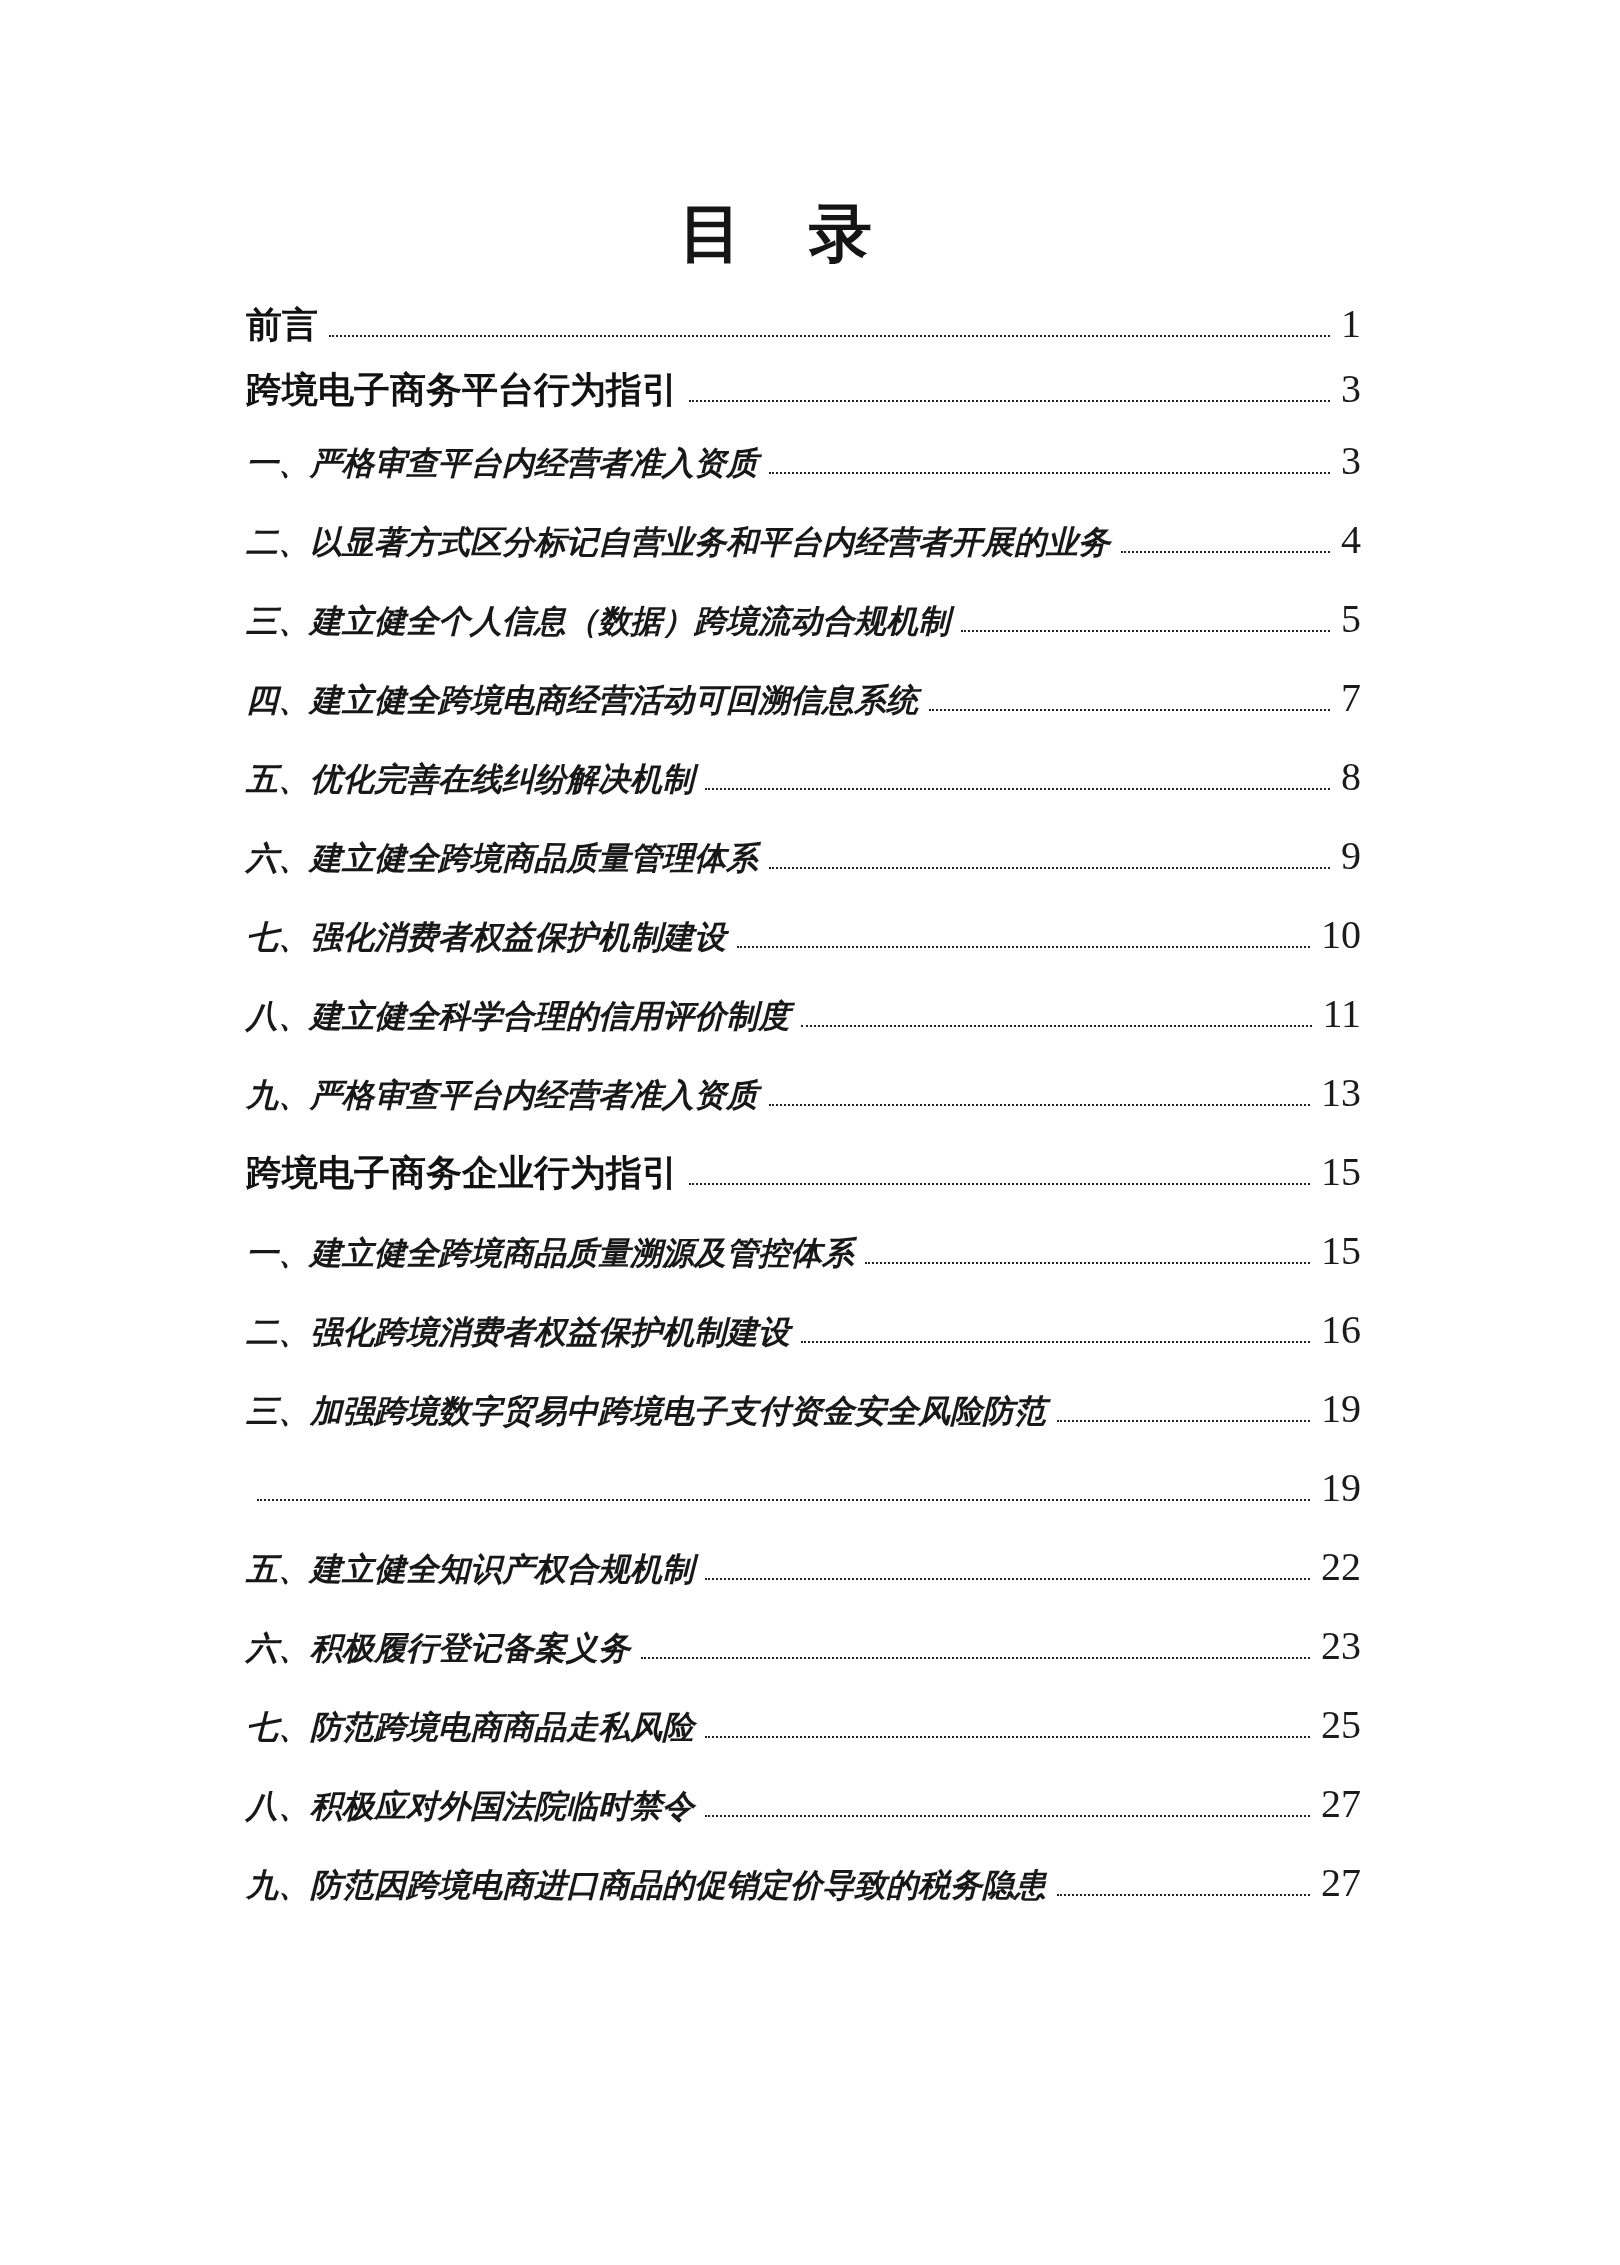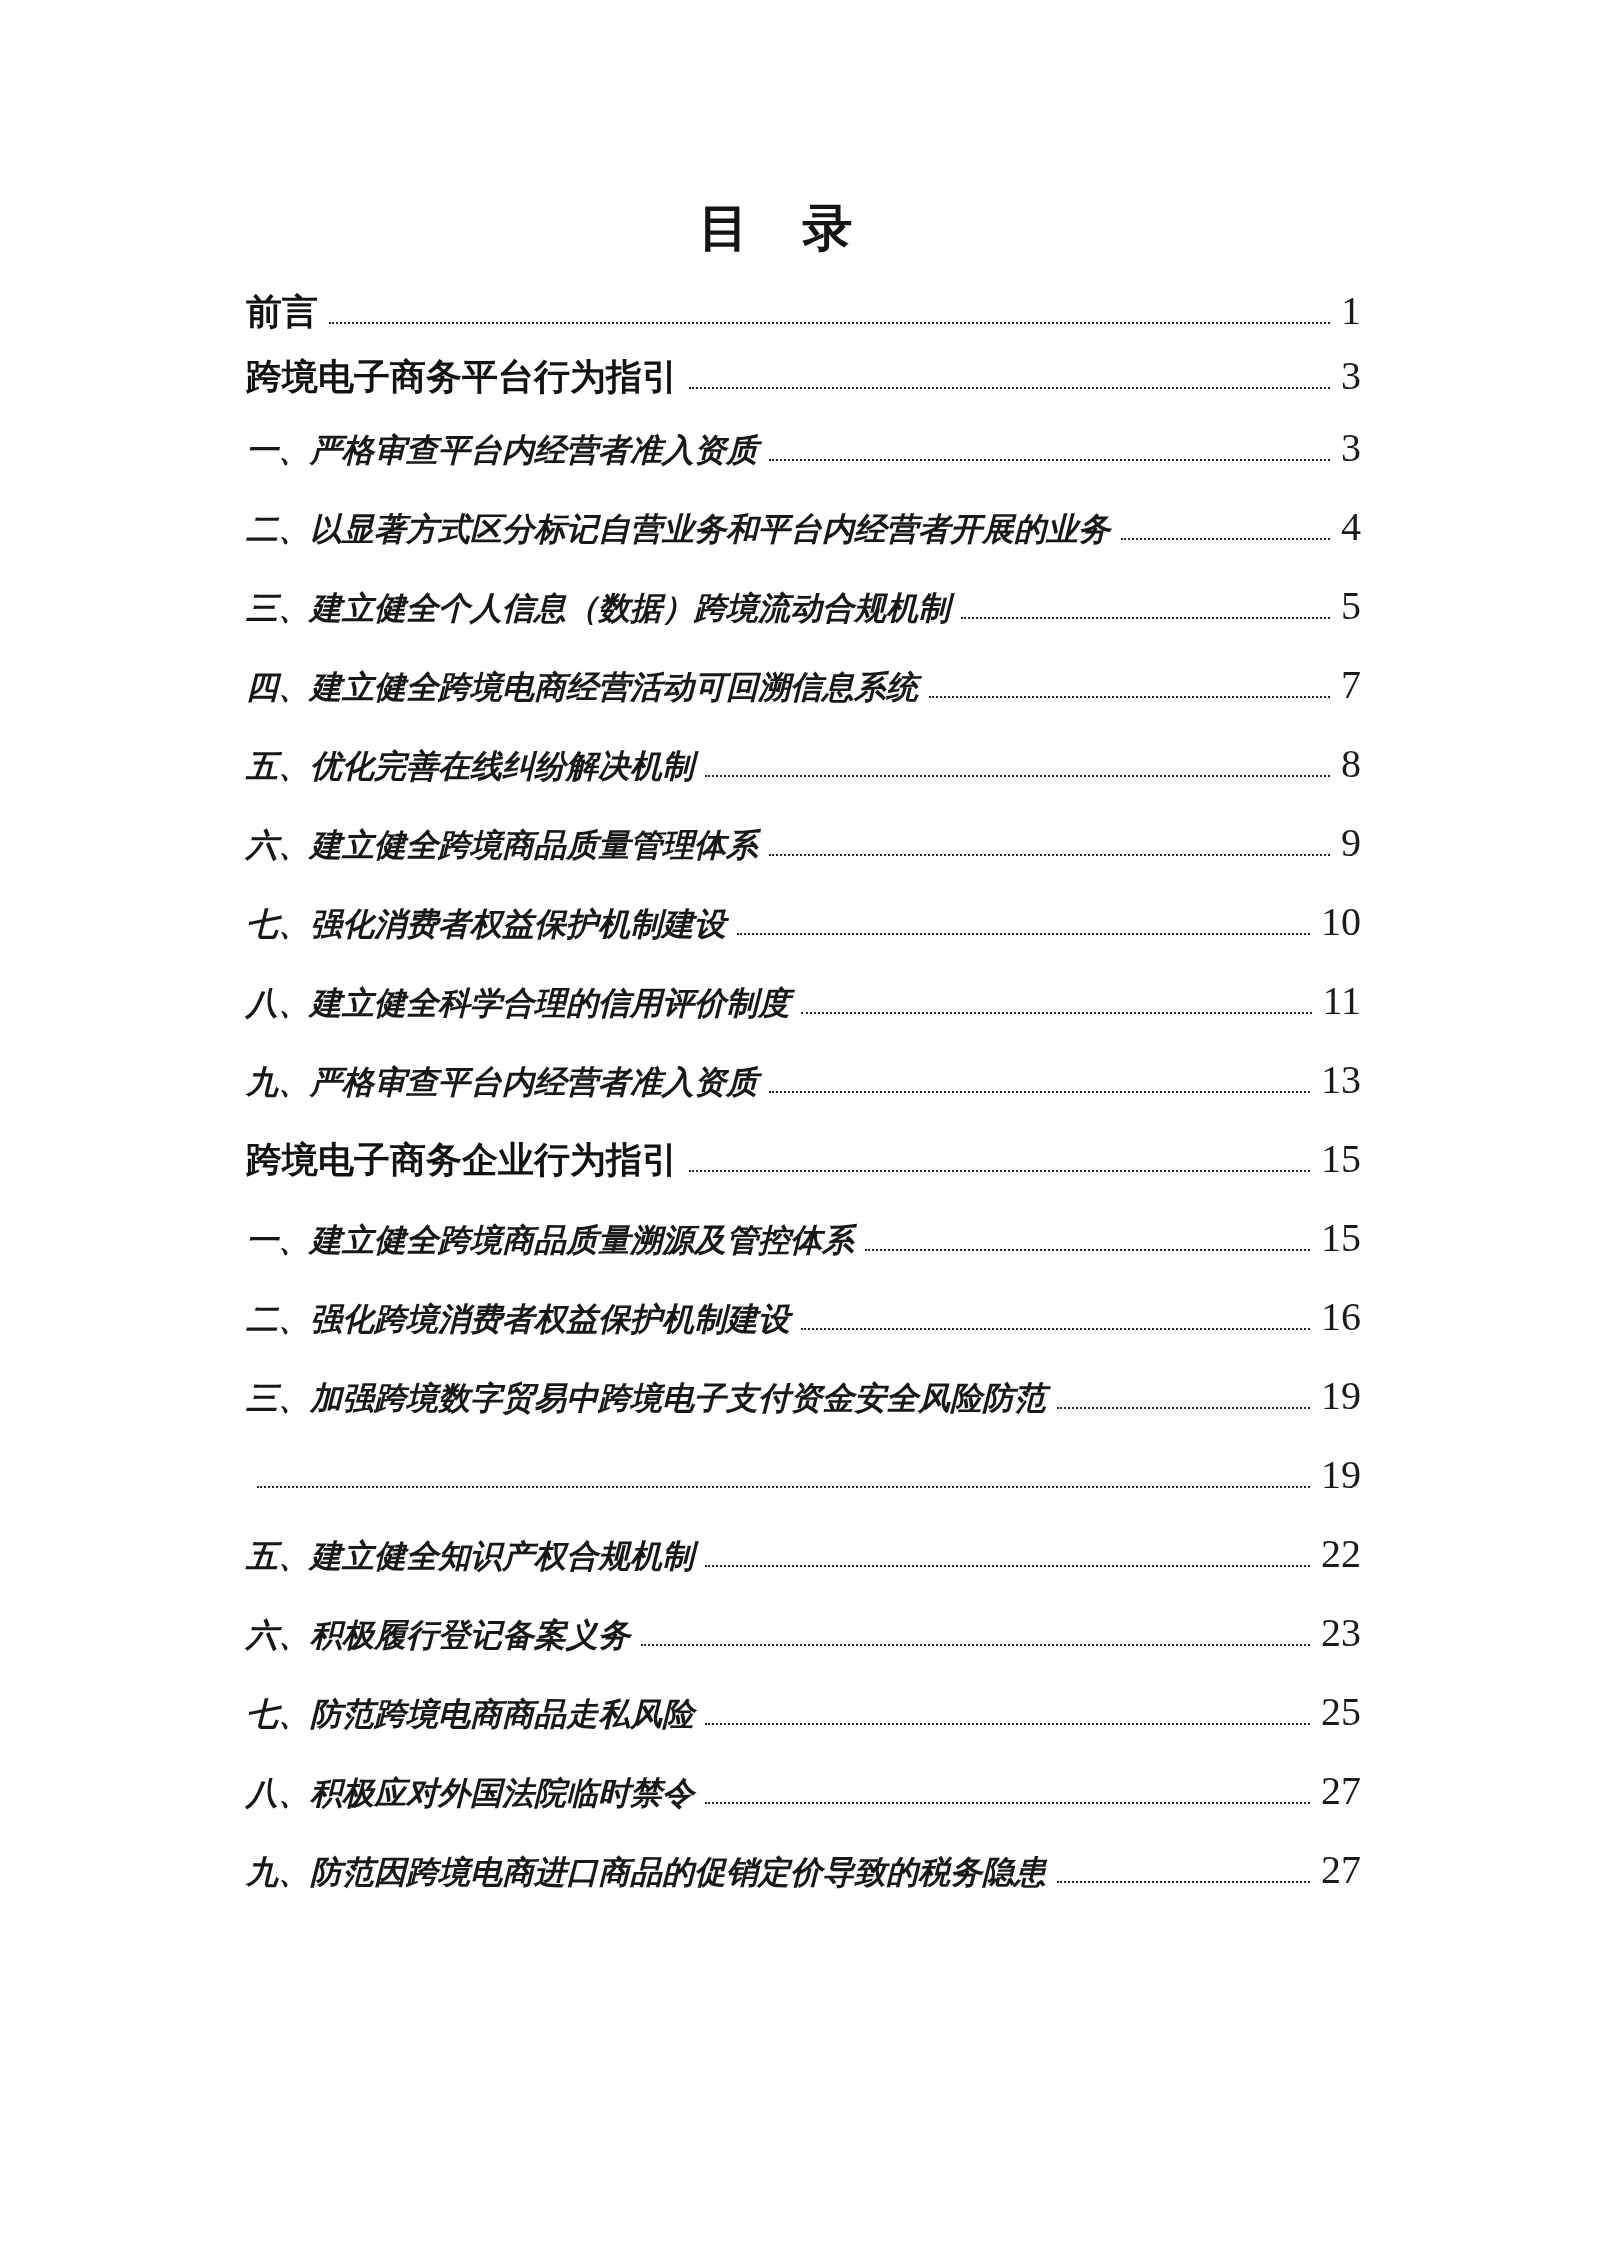--- a/index.html
+++ b/index.html
@@ -15,21 +15,21 @@
     overflow: hidden;
   }
   .page {
     box-sizing: border-box;
     width: 1620px;
     height: 2266px;
     padding: 203px 259px 0 246px;
   }
   .doc-title {
     margin: 0 0 34px 0;
-    font-size: 50px;
+    font-size: 63px;
     font-weight: 700;
     line-height: 1;
     text-align: center;
     transform: translateX(-27px);
     letter-spacing: 1.8px;
     color: #151515;
   }
   .toc {
     width: 100%;
   }

